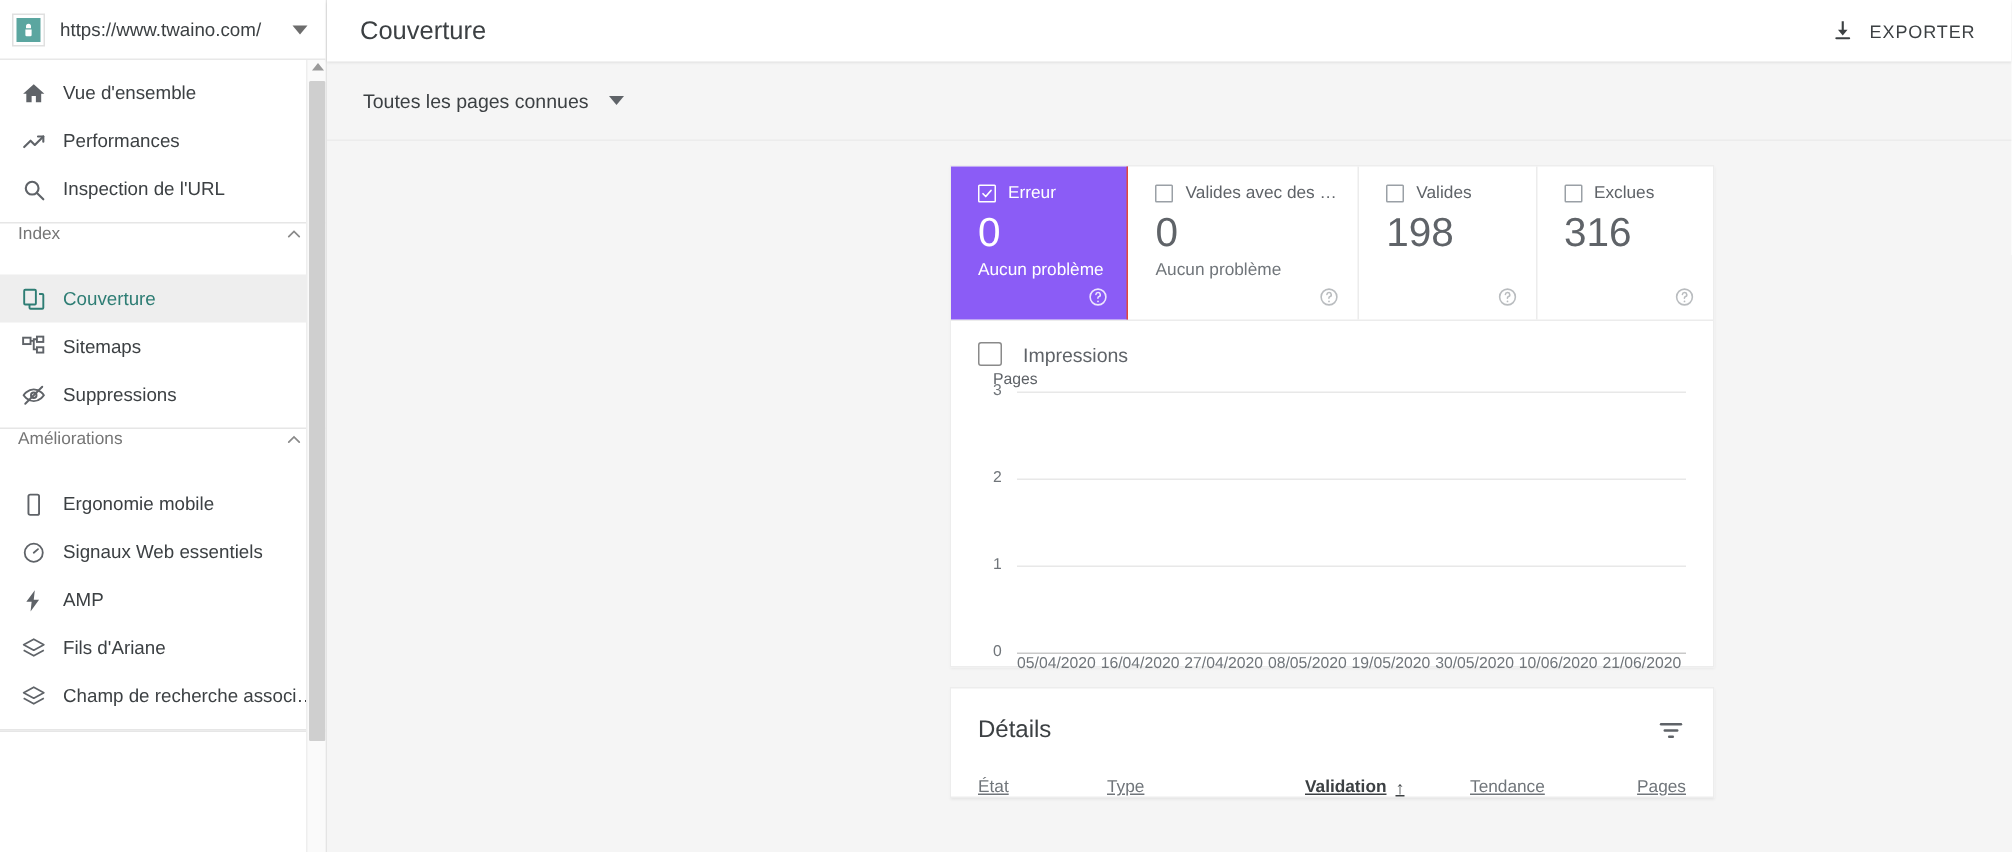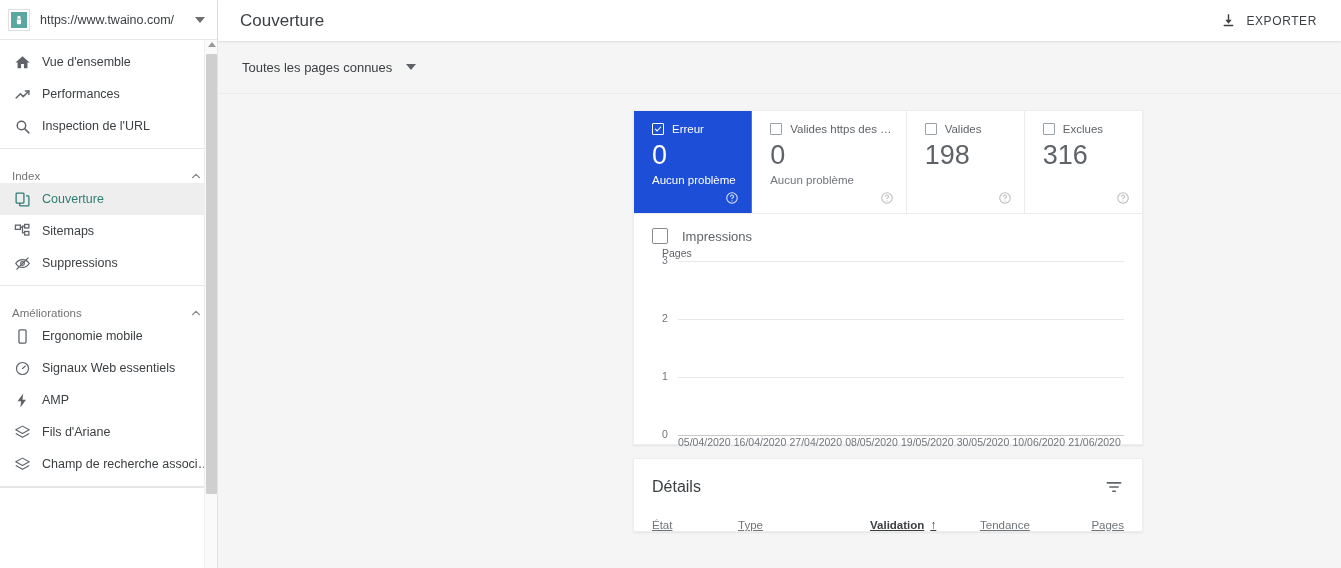--- a/index.html
+++ b/index.html
@@ -80,21 +80,21 @@
     color: #5f6368;
   }
   .nav-item .lbl {
     white-space: nowrap; overflow: hidden; text-overflow: ellipsis;
   }
   .nav-item.active { background: #eeeeee; }
   .nav-item.active .ico, .nav-item.active .lbl { color: #2e7d74; }
 
   .nav-section {
     height: 34px;
-    display: flex; align-items: flex-end;
+    display: flex; align-items: flex-start;
     padding: 0 14px 0 12px;
     font-size: 11.5px;
     color: #757575;
     cursor: pointer;
   }
   .nav-section.two-line { height: 44px; align-items: center; }
   .nav-section .sec-label { flex: 1 1 auto; line-height: 14px; }
   .chev { width: 14px; height: 14px; flex: 0 0 14px; color: #8a8a8a; }
 
   
@@ -182,21 +182,21 @@
 
   .status-cards { display: flex; height: 103px; border-bottom: 1px solid #ececec; }
   .status-card {
     flex: 1 1 0;
     padding: 12px 14px 0 18px;
     position: relative;
     border-right: 1px solid #ececec;
     cursor: pointer;
   }
   .status-card:last-child { border-right: none; }
-  .status-card.error { background: #1d4ed8; border-right-color: #e2483b; }
+  .status-card.error { background: #8b5cf6; border-right-color: #e2483b; }
   .sc-head { display: flex; align-items: center; gap: 8px; font-size: 11.5px; color: #5f6368; }
   .status-card.error .sc-head { color: #fff; }
   .cbox {
     width: 12px; height: 12px; flex: 0 0 12px;
     border: 1.5px solid #9aa0a6; border-radius: 1px;
     display: flex; align-items: center; justify-content: center;
     background: transparent;
   }
   .status-card.error .cbox { border-color: #fff; }
   .cbox .tick {
@@ -465,21 +465,21 @@
                     <circle cx="12" cy="17" r="1" fill="#ffffff" stroke="none"></circle>
                   </svg>
               </span>
             </div>
 
             <div class="status-card">
               <div class="sc-head">
                 <span class="cbox">
                   
                 </span>
-                <span class="t">Valides https des …</span>
+                <span class="t">Valides avec des …</span>
               </div>
               <div class="sc-num">0</div>
               <div class="sc-sub">Aucun problème</div>
               <span class="sc-help">
                 <svg width="14" height="14" viewBox="0 0 24 24" fill="none" stroke="#80868b" stroke-width="1.8">
                     <circle cx="12" cy="12" r="9"></circle>
                     <path d="M9.6 9.2a2.5 2.5 0 1 1 3.2 2.6c-.6.25-.9.8-.9 1.5" stroke-linecap="round"></path>
                     <circle cx="12" cy="17" r="1" fill="#80868b" stroke="none"></circle>
                   </svg>
               </span>

